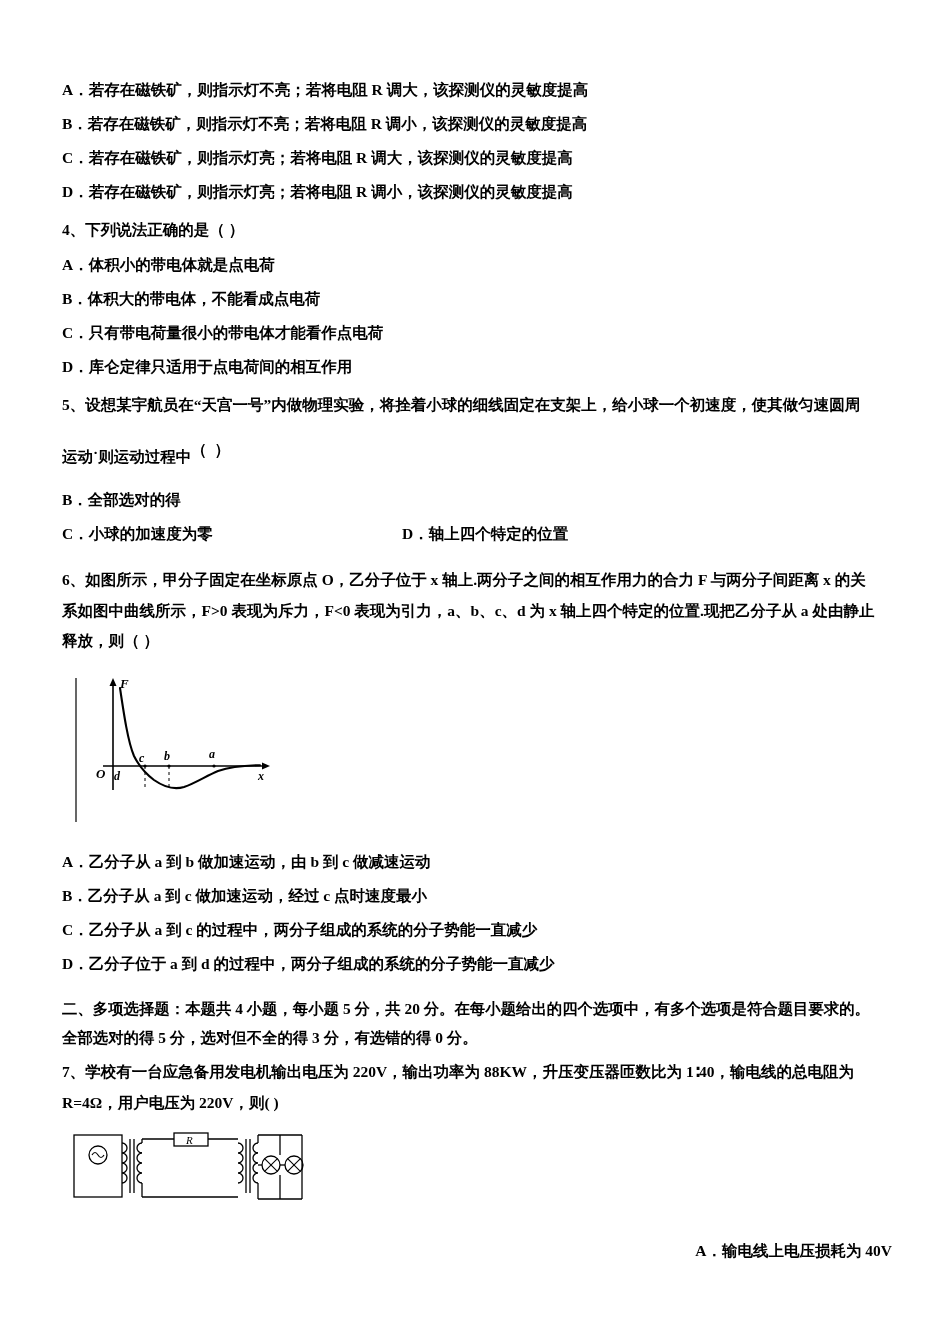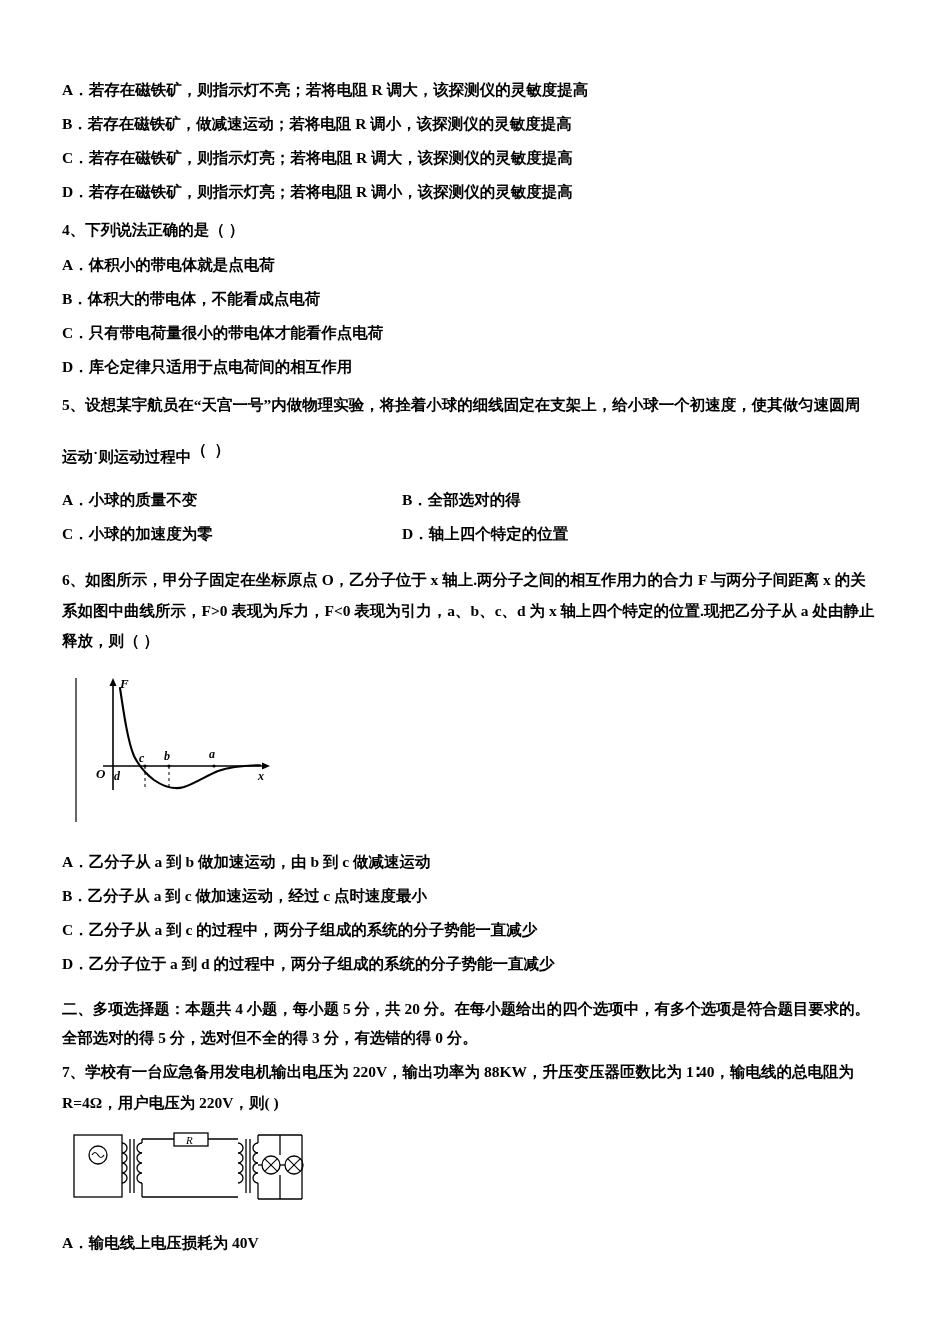--- a/index.html
+++ b/index.html
@@ -77,35 +77,34 @@
     letter-spacing: 2px;
   }
 </style>
 </head>
 <body>
 
 <div class="page">
   <div class="content">
 
     <div class="opt"><span>A．</span><span>若存在磁铁矿，则指示灯不亮；若将电阻 R 调大，该探测仪的灵敏度提高</span></div>
-    <div class="opt"><span>B．</span><span>若存在磁铁矿，做减速运动；若将电阻 R 调小，该探测仪的灵敏度提高</span></div>
+    <div class="opt"><span>B．</span><span>若存在磁铁矿，则指示灯不亮；若将电阻 R 调小，该探测仪的灵敏度提高</span></div>
     <div class="opt"><span>C．</span><span>若存在磁铁矿，则指示灯亮；若将电阻 R 调大，该探测仪的灵敏度提高</span></div>
     <div class="opt"><span>D．</span><span>若存在磁铁矿，则指示灯亮；若将电阻 R 调小，该探测仪的灵敏度提高</span></div>
 
     <div class="q">4、下列说法正确的是（    ）</div>
     <div class="opt"><span>A．</span><span>体积小的带电体就是点电荷</span></div>
     <div class="opt"><span>B．</span><span>体积大的带电体，不能看成点电荷</span></div>
     <div class="opt"><span>C．</span><span>只有带电荷量很小的带电体才能看作点电荷</span></div>
     <div class="opt"><span>D．</span><span>库仑定律只适用于点电荷间的相互作用</span></div>
 
     <div class="q" style="margin-bottom:18px;">5、设想某宇航员在“天宫一号”内做物理实验，将拴着小球的细线固定在支架上，给小球一个初速度，使其做匀速圆周</div>
     <div class="q" style="margin-bottom:20px;"><span>运动˙则运动过程中</span><span class="inline-paren">（        ）</span></div>
 
     <div class="two-col">
-      <div class="c1"><span>A．</span><span>小球的质量不变</span></div>
       <div class="c2"><span>B．</span><span>全部选对的得</span></div>
     </div>
     <div class="two-col">
       <div class="c1"><span>C．</span><span>小球的加速度为零</span></div>
       <div class="c2"><span>D．</span><span>轴上四个特定的位置</span></div>
     </div>
 
     <div class="q-block" style="margin-top:20px;">
       <div>6、如图所示，甲分子固定在坐标原点 O，乙分子位于 x 轴上.两分子之间的相互作用力的合力 F 与两分子间距离 x 的关</div>
       <div>系如图中曲线所示，F&gt;0 表现为斥力，F&lt;0 表现为引力，a、b、c、d 为 x 轴上四个特定的位置.现把乙分子从 a 处由静止</div>
@@ -197,16 +196,16 @@
         <line x1="212" y1="30" x2="212" y2="50" stroke="#000" stroke-width="0"></line>
 
         <circle cx="226" cy="40" r="9" fill="none" stroke="#000" stroke-width="1.3"></circle>
         <line x1="219.6" y1="33.6" x2="232.4" y2="46.4" stroke="#000" stroke-width="1.1"></line>
         <line x1="232.4" y1="33.6" x2="219.6" y2="46.4" stroke="#000" stroke-width="1.1"></line>
         <line x1="212" y1="40" x2="217" y2="40" stroke="#000" stroke-width="1.3"></line>
         <line x1="235" y1="40" x2="234" y2="40" stroke="#000" stroke-width="1.3"></line>
       </svg>
     </div>
 
-    <div class="opt" style="margin-top:18px;"><span>A．</span><span>输电线上电压损耗为 40V</span></div>
+    <div class="opt" style="margin-top:26px;text-align:right;"><span>A．</span><span>输电线上电压损耗为 40V</span></div>
 
   </div>
 </div>
 
 </body></html>

